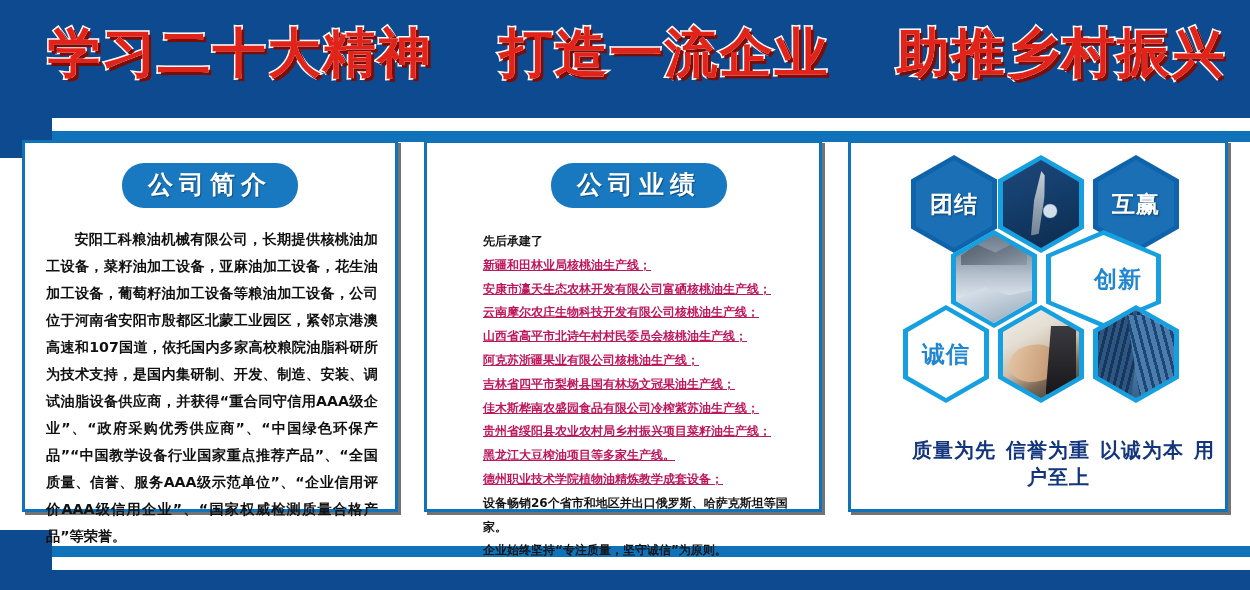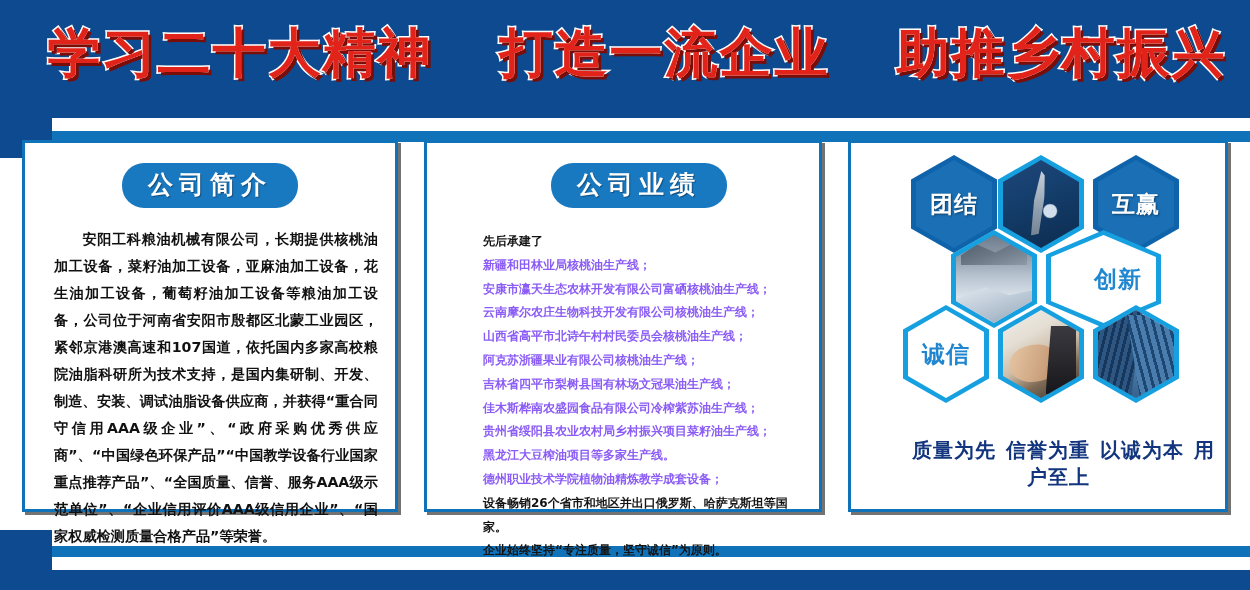--- a/index.html
+++ b/index.html
@@ -77,41 +77,41 @@
     font-size:25px;font-weight:bold;letter-spacing:6px;
     text-align:center;
     padding:5px 26px 7px 26px;
     width:max-content;
     text-shadow:1px 1px 1px rgba(0,0,0,.35);
     font-family:"DejaVu Sans","Liberation Sans",sans-serif;
   }
 
   
   #intro-body{
-    margin:18px 17px 0 29px;
+    margin:18px 17px 0 21px;
     font-size:14.2px;
     line-height:27px;
     color:#111111;
     text-align:justify;
     text-align-last:left;
     text-indent:2em;
     font-family:"DejaVu Sans","Liberation Sans",sans-serif;
     font-weight:600;
   }
 
   
   #perf-body{
     margin:22px 16px 0 24px;
     font-size:12px;
     line-height:23.8px;
     font-weight:bold;
     font-family:"DejaVu Sans","Liberation Sans",sans-serif;
   }
   #perf-body .lead{color:#141414;}
-  #perf-body .item{color:#8b5cf6;}
+  #perf-body .item{color:#be185d;text-decoration:underline;}
   #perf-body .tail{color:#141414;}
 
   
   #hex-wrap{
     position:relative;width:100%;height:245px;margin-top:6px;
   }
   .hex{
     position:absolute;width:86px;height:98px;
     clip-path:polygon(50% 0%,100% 25%,100% 75%,50% 100%,0% 75%,0% 25%);
     display:flex;align-items:center;justify-content:center;

